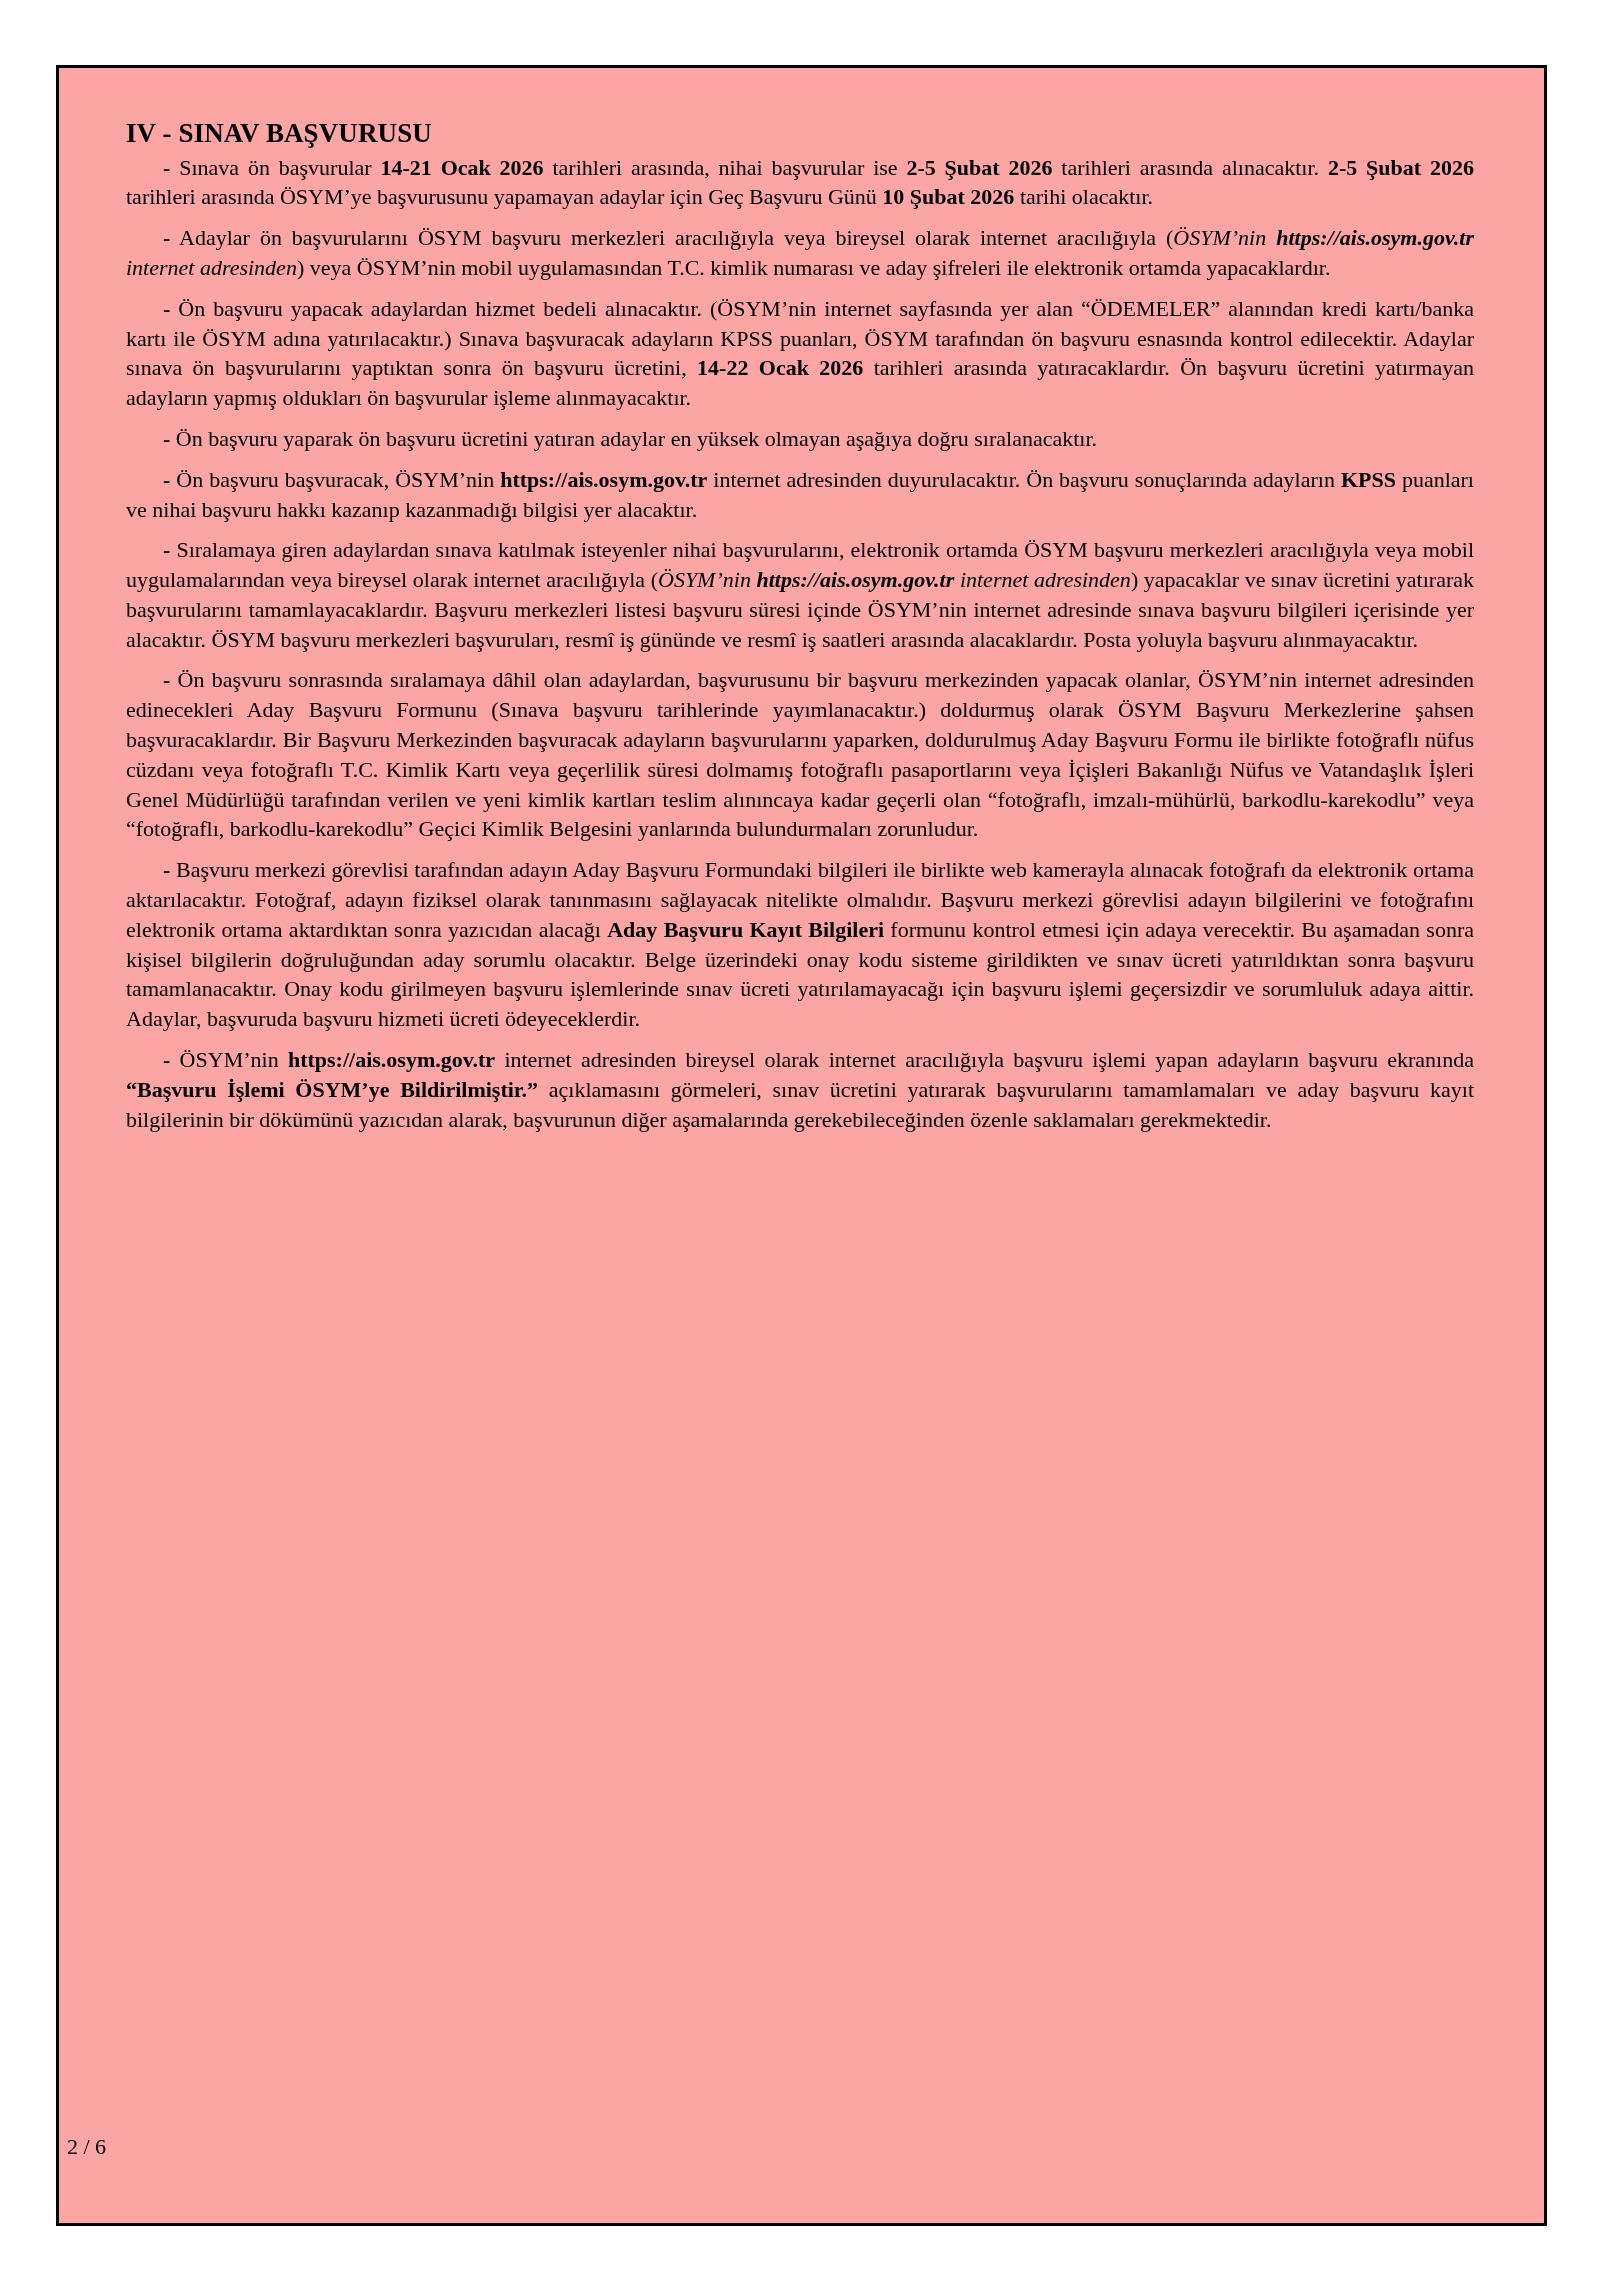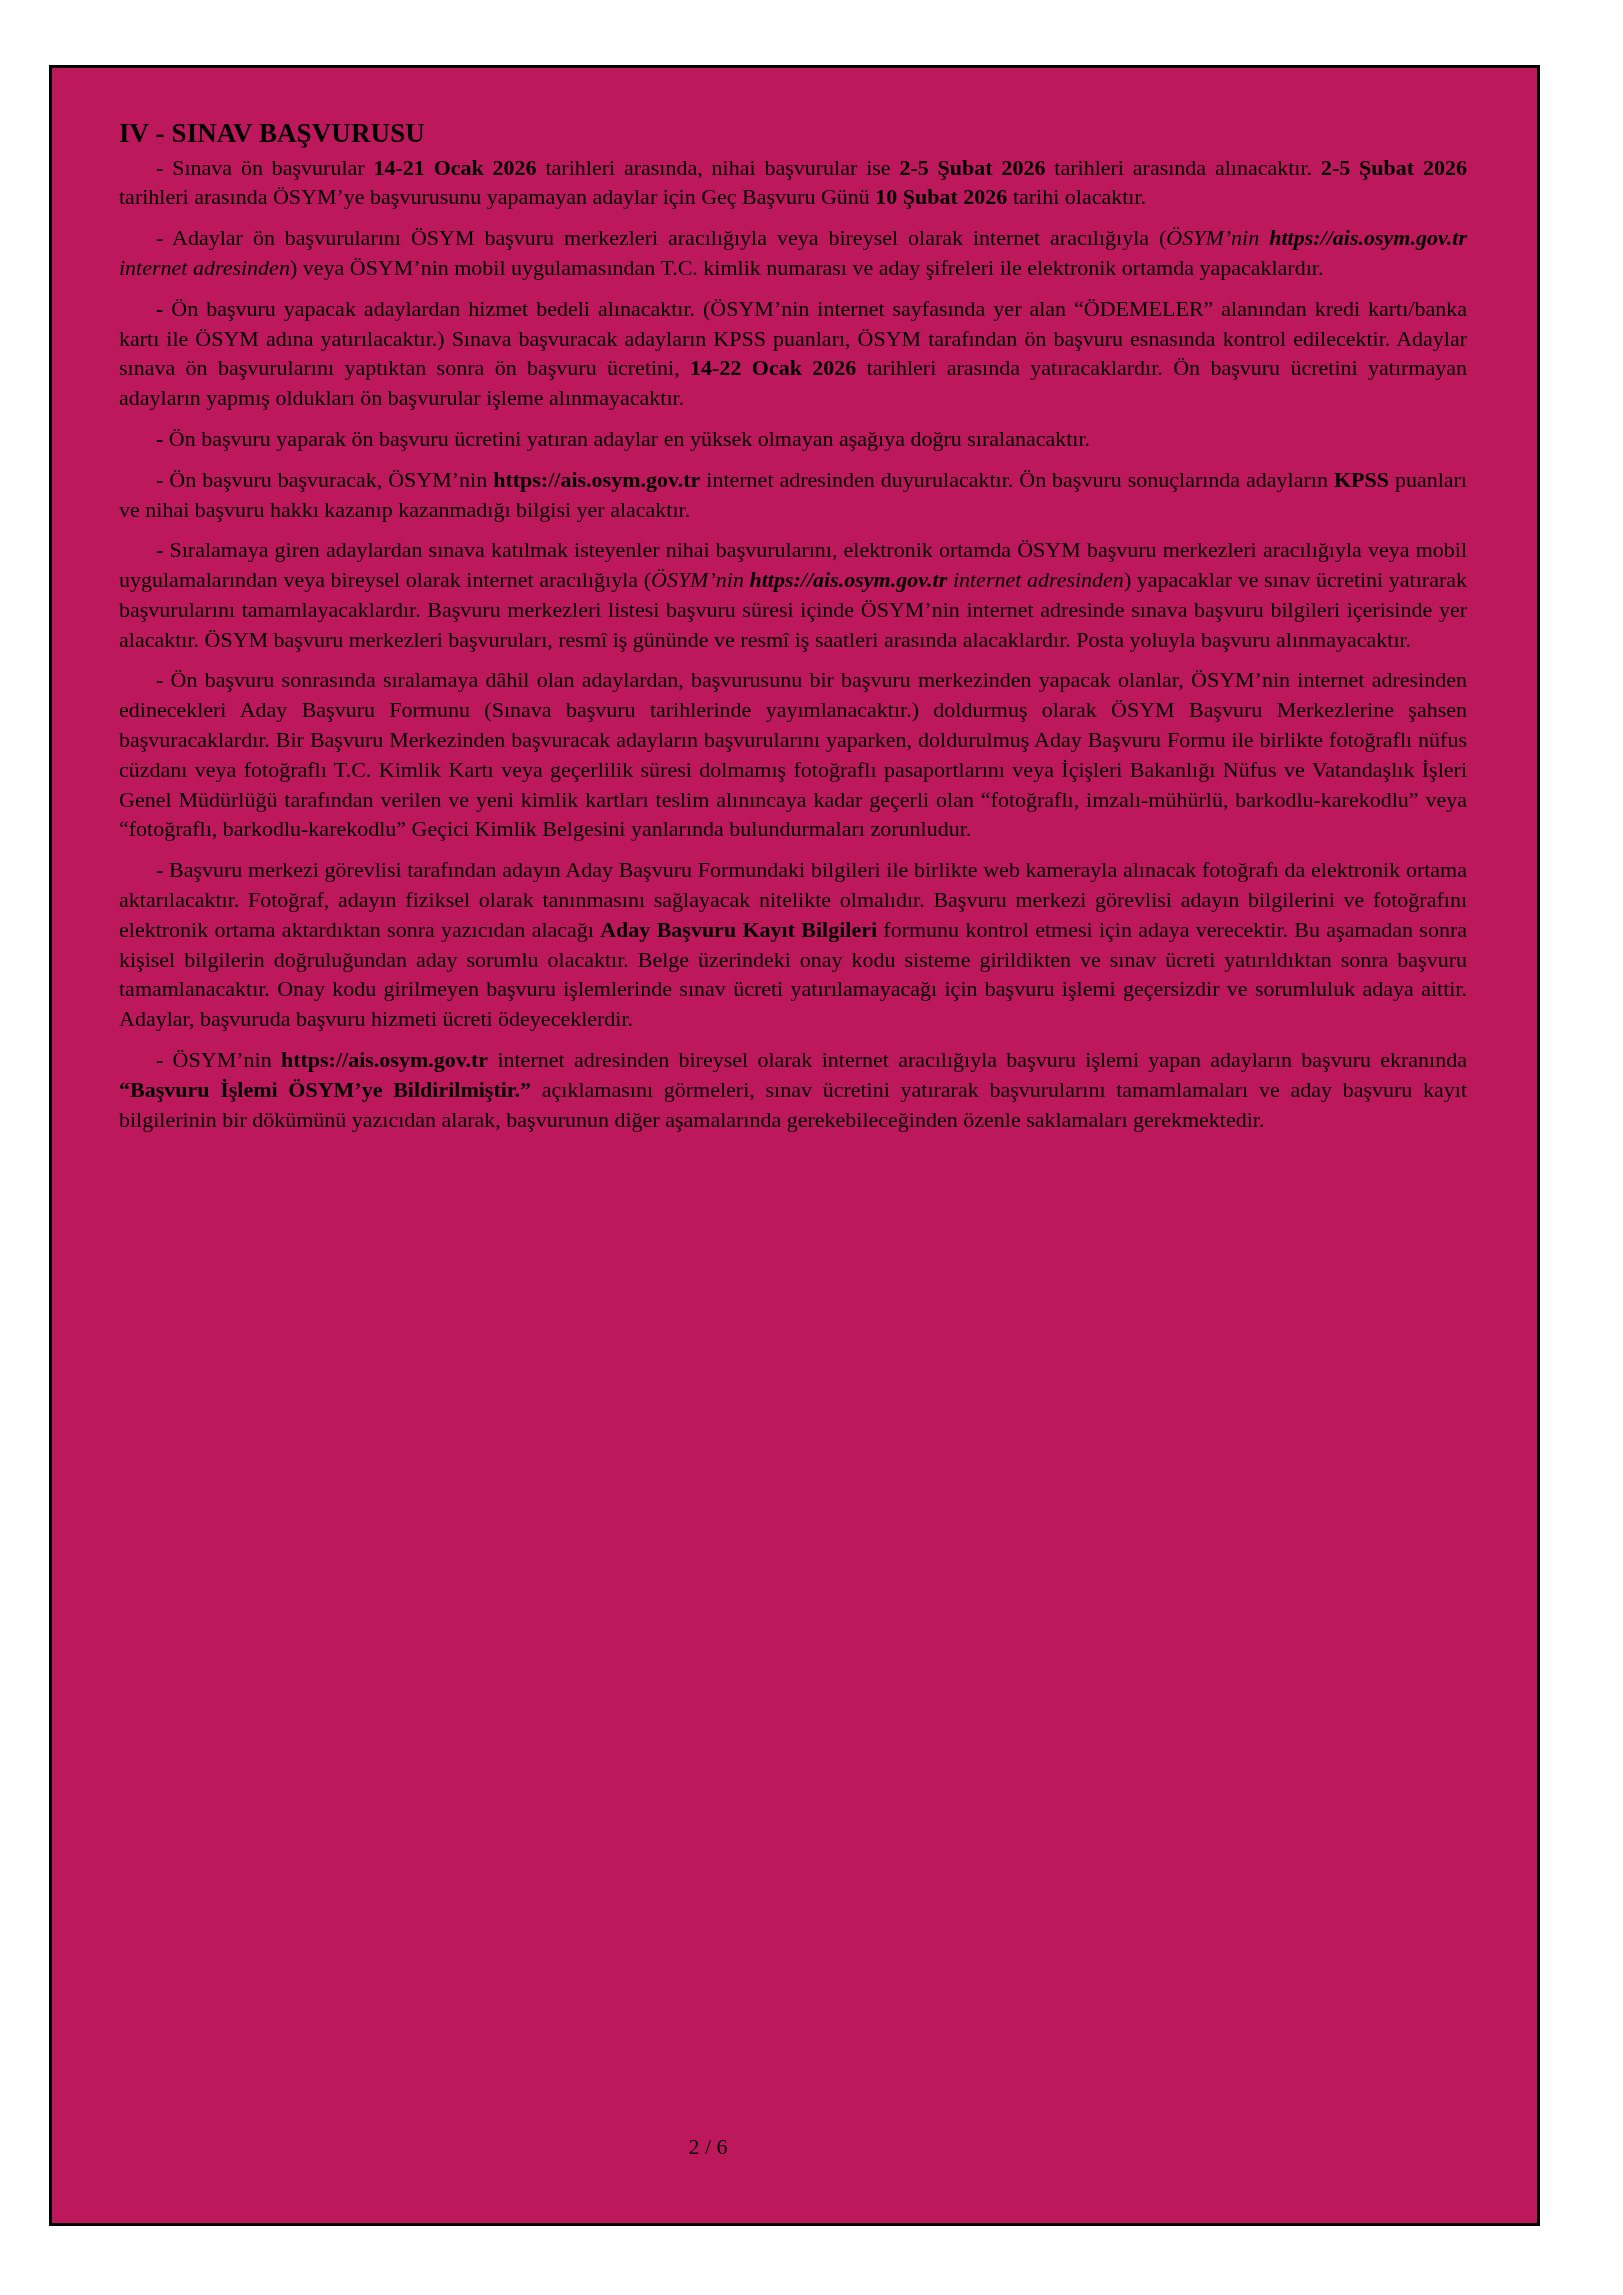--- a/index.html
+++ b/index.html
@@ -10,27 +10,27 @@
   }
   body {
     width: 1623px;
     height: 2295px;
     font-family: "Liberation Serif", "DejaVu Serif", serif;
     color: #000000;
     -webkit-font-smoothing: antialiased;
   }
   .page {
     position: absolute;
-    left: 49px;
+    left: 56px;
     top: 65px;
     width: 1491px;
     height: 2161px;
     border: 3.3px solid #000000;
     box-sizing: border-box;
-    background: #be185d;
+    background: #fca5a5;
     text-decoration: underline;
   }
   .content {
     position: absolute;
     left: 67px;
     top: 49px;
     width: 1348px;
   }
   .doc-heading {
     font-size: 27px;
@@ -54,23 +54,23 @@
   }
   .b { font-weight: bold; }
   .i { font-style: italic; }
   .bi { font-weight: bold; font-style: italic; }
   .dash { font-weight: bold; }
   .footer {
     position: absolute;
     left: 0;
     top: 2066px;
     width: 1312px;
-    text-align: center;
     font-size: 22px;
     line-height: 1.2;
+    padding-left: 8px;
   }
 </style>
 </head>
 <body>
 
 <div class="page">
   <div class="content">
 
     <h1 class="doc-heading">IV - SINAV BAŞVURUSU</h1>
 

